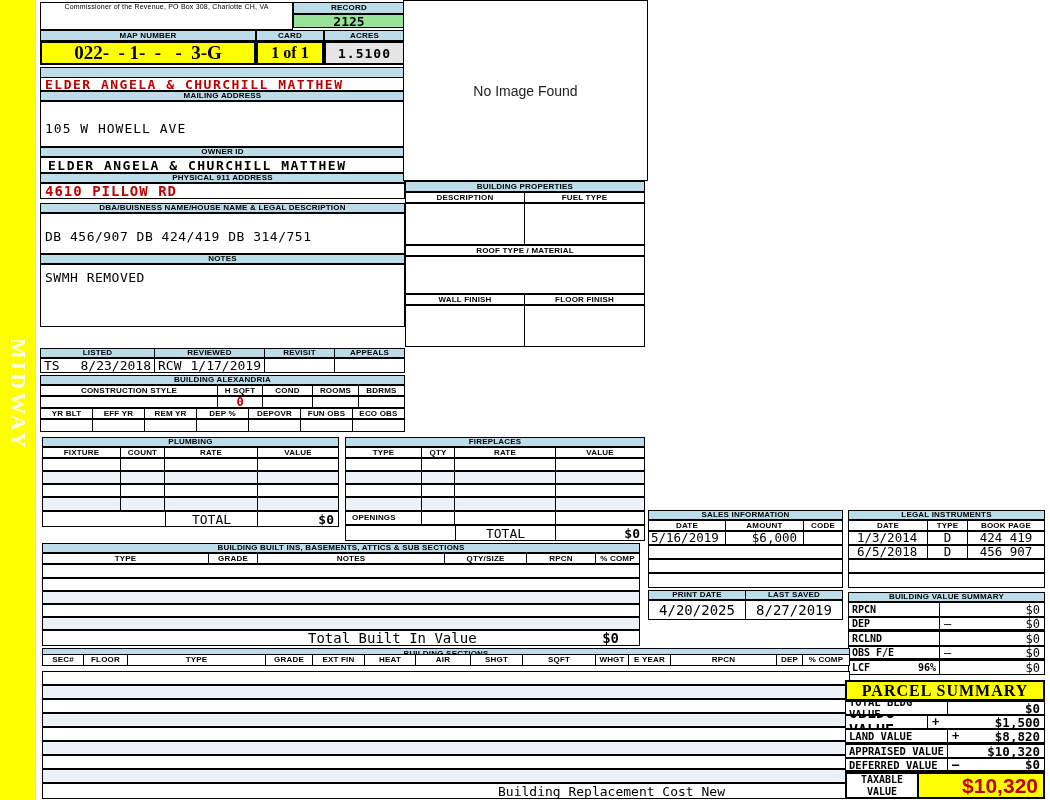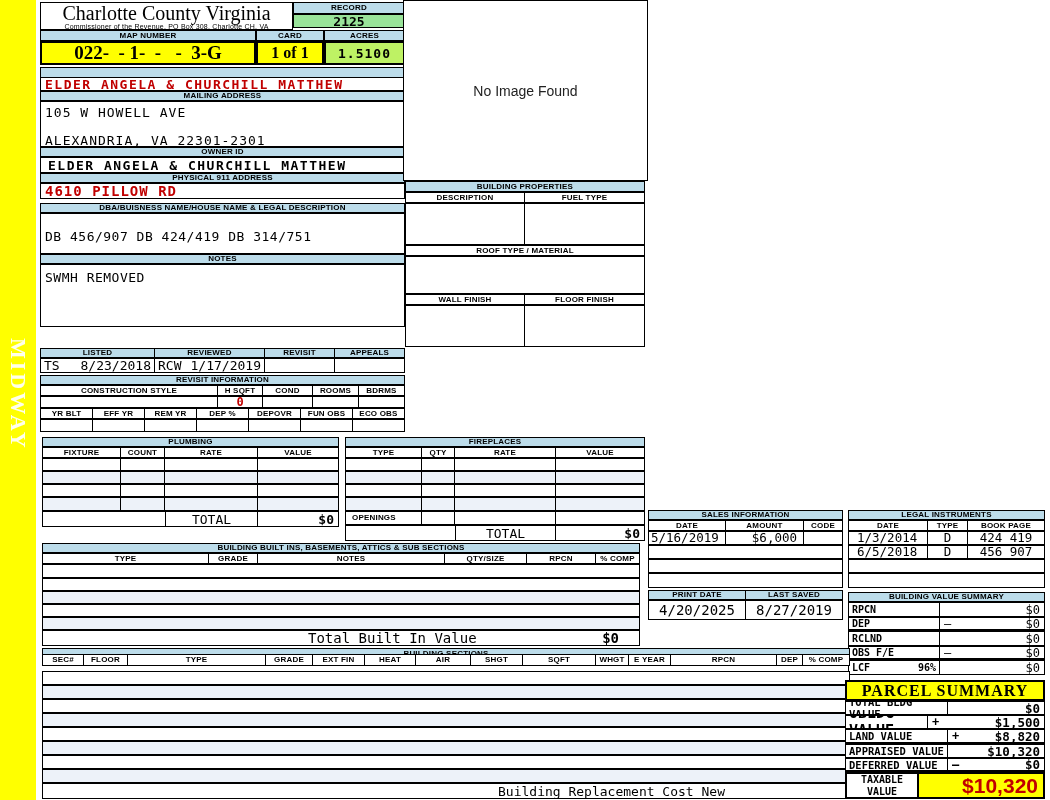--- a/index.html
+++ b/index.html
@@ -2,21 +2,21 @@
 <html><head>
 <meta charset="utf-8">
 <style>
 *{margin:0;padding:0;box-sizing:border-box}
 html,body{width:1050px;height:800px}
 body{position:relative;background:#fff;font-family:"Liberation Sans",sans-serif;overflow:hidden}
 .bx{position:absolute;border:1px solid #000;background:#fff}
 .blue{background:#bcdcea}
 .yel{background:#ffff00}
 .grn{background:#99e399}
-.crm{background:#bef264}
+.crm{background:#e5e5e5}
 .pale{background:#edf2f9}
 .lbl{font-weight:bold;font-size:8px;display:flex;align-items:center;justify-content:center;letter-spacing:.2px;line-height:1;overflow:hidden;white-space:nowrap}
 .mono{font-family:"DejaVu Sans Mono","Liberation Mono",monospace}
 .b{font-weight:bold}
 .red{color:#c00000}
 .row{display:flex;align-items:stretch}
 .row>div{border-right:1px solid #000;overflow:hidden}
 .row>div:last-child{border-right:none}
 .vc{display:flex;align-items:center}
 .ctr{display:flex;align-items:center;justify-content:center}
@@ -26,39 +26,38 @@
 .thkb{border-bottom:2px solid #000}
 </style>
 </head>
 <body>
 
 <div class="strip">
   <div class="wm">MIDWAY</div>
 </div>
 
 <div class="bx" style="left:40px;top:2px;width:253px;height:28px;text-align:center">
-  <div style="font-family:'Liberation Serif',serif;font-size:20px;line-height:20px">Charlotte County Virginia</div>
   <div style="font-size:7px;letter-spacing:.2px">Commissioner of the Revenue, PO Box 308, Charlotte CH, VA</div>
 </div>
 <div class="bx blue lbl" style="left:293px;top:2px;width:112px;height:12px">RECORD</div>
 <div class="bx grn ctr mono b" style="left:293px;top:14px;width:112px;height:14px;font-size:13px">2125</div>
 
 <div class="bx blue lbl" style="left:40px;top:30px;width:216px;height:11px">MAP NUMBER</div>
 <div class="bx blue lbl" style="left:256px;top:30px;width:68px;height:11px">CARD</div>
 <div class="bx blue lbl" style="left:324px;top:30px;width:81px;height:11px">ACRES</div>
 <div class="bx yel ctr" style="left:40px;top:41px;width:216px;height:24px;border-width:2px;font-family:'Liberation Serif',serif;font-weight:bold;font-size:19px;white-space:pre">022-  - 1-  -   -  3-G</div>
 <div class="bx yel ctr" style="left:256px;top:41px;width:68px;height:24px;border-width:2px;font-family:'Liberation Serif',serif;font-weight:bold;font-size:16px">1 of 1</div>
 <div class="bx crm ctr mono b" style="left:324px;top:41px;width:81px;height:24px;border-width:2px;font-size:13px;letter-spacing:1px">1.5100</div>
 
 <div class="bx blue lbl" style="left:40px;top:67px;width:365px;height:26px">DEEDED OWNER</div>
 <div class="bx vc mono b red" style="left:40px;top:77px;width:365px;height:14px;font-size:13px;letter-spacing:1.5px;padding-left:4px">ELDER ANGELA &amp; CHURCHILL MATTHEW</div>
 
 <div class="bx blue lbl" style="left:40px;top:91px;width:365px;height:10px">MAILING ADDRESS</div>
 <div class="bx" style="left:40px;top:101px;width:365px;height:46px">
-  <div class="val13" style="padding:4px 0 0 4px;letter-spacing:1px">105 W HOWELL AVE</div>
+  <div class="val13" style="padding:20px 0 0 4px;letter-spacing:1px">105 W HOWELL AVE</div>
   <div class="val13" style="padding:15px 0 0 4px;letter-spacing:1px">ALEXANDRIA, VA 22301-2301</div>
 </div>
 
 <div class="bx blue lbl" style="left:40px;top:147px;width:365px;height:10px">OWNER ID</div>
 <div class="bx vc mono b" style="left:40px;top:157px;width:365px;height:16px;font-size:13px;letter-spacing:1.5px;padding-left:7px">ELDER ANGELA &amp; CHURCHILL MATTHEW</div>
 
 <div class="bx blue lbl" style="left:40px;top:173px;width:365px;height:10px">PHYSICAL 911 ADDRESS</div>
 <div class="bx vc mono b red" style="left:40px;top:183px;width:365px;height:16px;font-size:14px;letter-spacing:1px;padding-left:4px">4610 PILLOW RD</div>
 
 <div class="bx blue lbl" style="left:40px;top:203px;width:365px;height:10px">DBA/BUISNESS NAME/HOUSE NAME &amp; LEGAL DESCRIPTION</div>
@@ -83,21 +82,21 @@
       <span>8/23/2018</span>
   </div>
   <div class="vc val13" style="width:110px;justify-content:space-between;padding:0 3px">
     <span>RCW</span>
       <span>1/17/2019</span>
   </div>
   <div style="width:70px"></div>
   <div style="flex:1"></div>
 </div>
 
-<div class="bx blue lbl" style="left:40px;top:375px;width:365px;height:10px">REVISIT INFORMATION</div>
+<div class="bx blue lbl" style="left:40px;top:375px;width:365px;height:10px">BUILDING ALEXANDRIA</div>
 <div class="bx row" style="left:40px;top:385px;width:365px;height:11px">
   <div class="lbl" style="width:177px">CONSTRUCTION STYLE</div>
   <div class="lbl" style="width:45px">H SQFT</div>
   <div class="lbl" style="width:50px">COND</div>
   <div class="lbl" style="width:46px">ROOMS</div>
   <div class="lbl" style="flex:1">BDRMS</div>
 </div>
 <div class="bx row" style="left:40px;top:396px;width:365px;height:12px">
   <div style="width:177px"></div>
   <div class="ctr mono b red" style="width:45px;font-size:12px">0</div>

